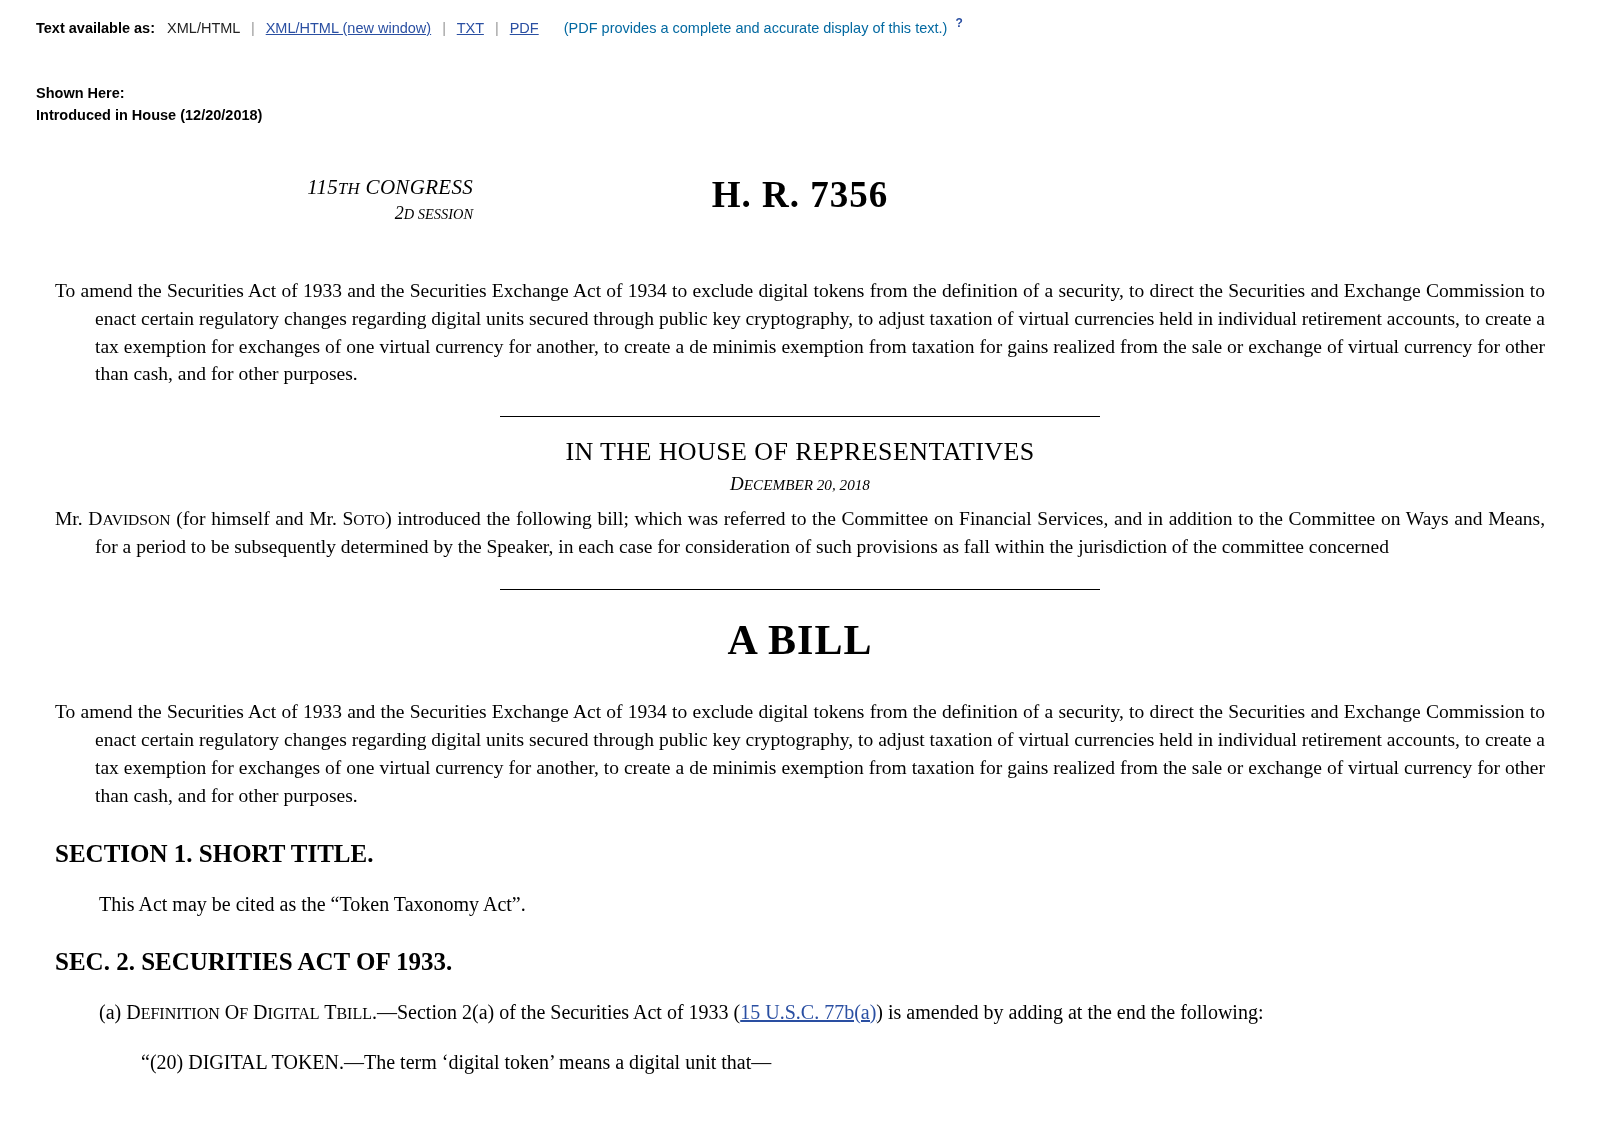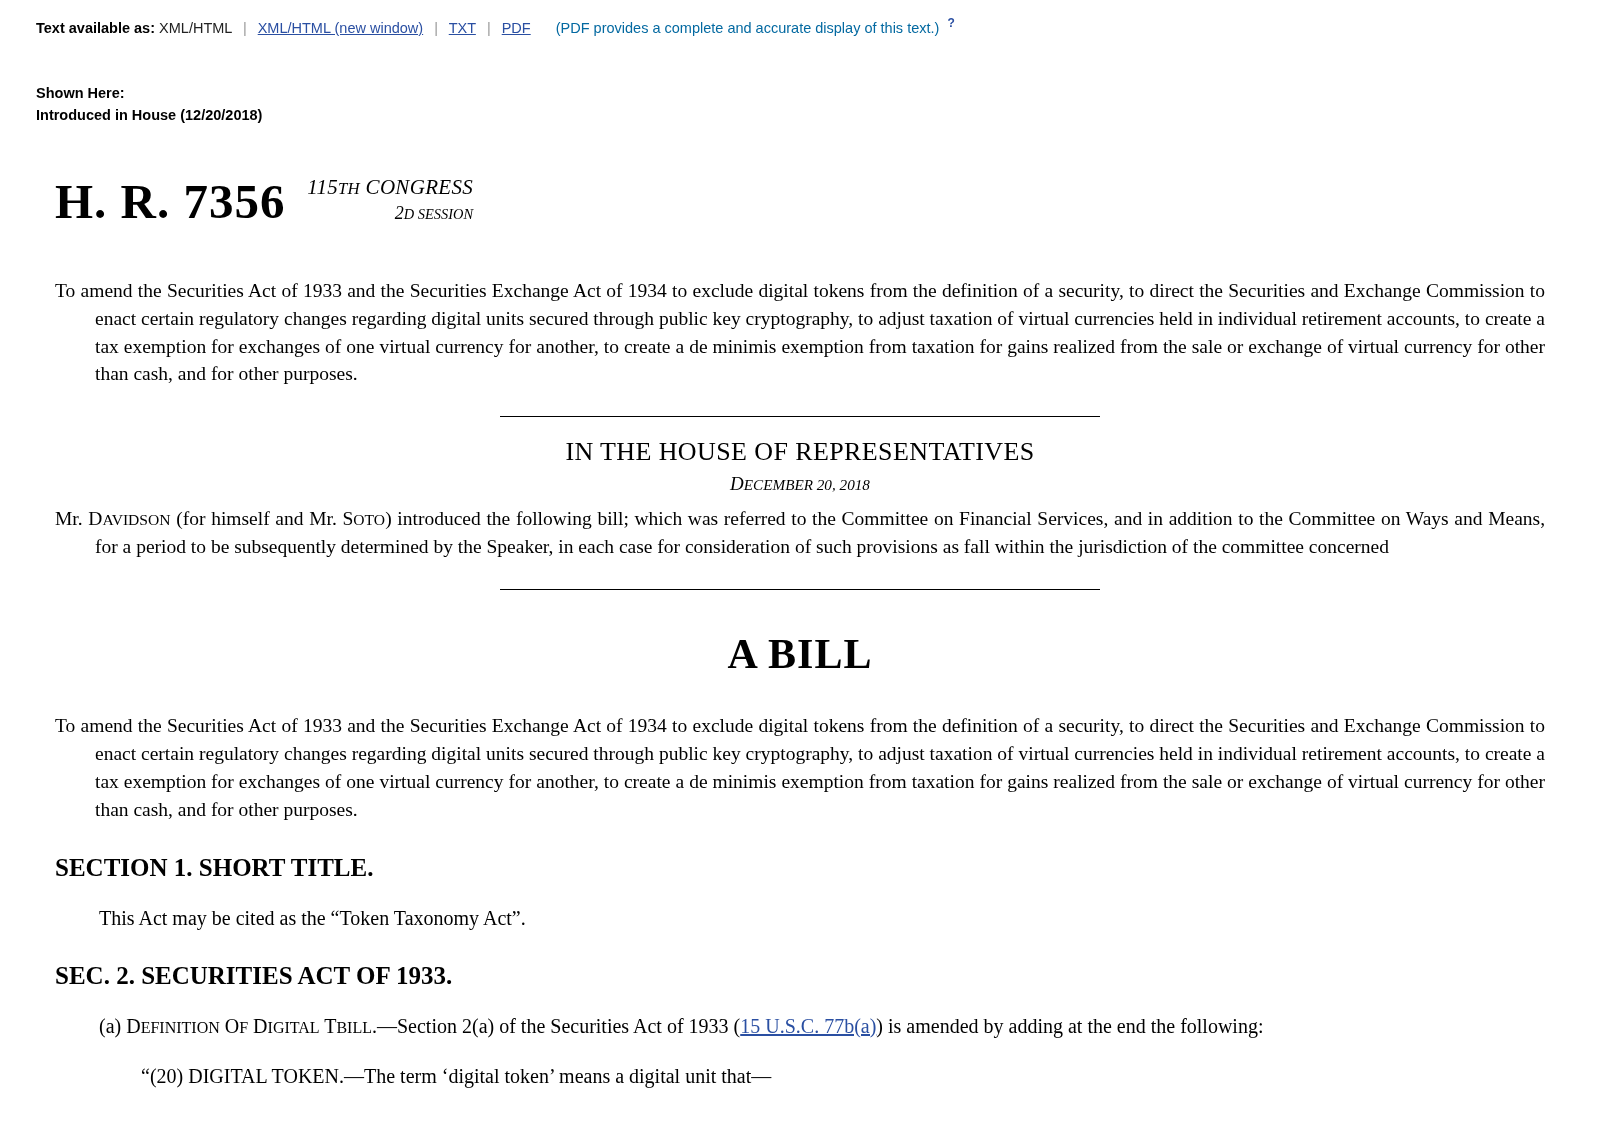--- a/index.html
+++ b/index.html
@@ -26,20 +26,21 @@
     font-size: 14.5px;
     padding: 16px 0 0 36px;
     white-space: nowrap;
   }
   .avail-bar .label {
     font-weight: bold;
     color: #000;
   }
   .avail-bar .current {
     color: #222;
+    margin-left: 8px;
   }
   .avail-bar .sep {
     color: #999;
     margin: 0 7px;
   }
   .avail-bar a {
     color: #2a4fa2;
     text-decoration: underline;
   }
   .avail-bar .note {
@@ -86,22 +87,22 @@
     font-style: italic;
   }
   .congress-lines .l1 {
     font-size: 21px;
     letter-spacing: 0.3px;
   }
   .congress-lines .l2 {
     font-size: 18px;
   }
   .billno {
-    text-align: left;
-    font-size: 49px;
+    text-align: center;
+    font-size: 37px;
     font-weight: bold;
     letter-spacing: 1px;
     margin-top: -8px;
   }
 
   .longtitle {
     font-size: 19.5px;
     line-height: 1.43;
     text-align: justify;
     margin: 34px 0 0 0;
@@ -134,21 +135,21 @@
     text-align: justify;
     margin-top: 10px;
     text-indent: -40px;
     padding-left: 40px;
   }
 
   .abill {
     text-align: center;
     font-size: 42px;
     font-weight: bold;
-    margin-top: 40px;
+    margin-top: 26px;
     letter-spacing: 1px;
   }
 
   .enacting {
     font-size: 19.5px;
     font-style: italic;
     margin-top: 36px;
     padding-left: 44px;
   }
 

